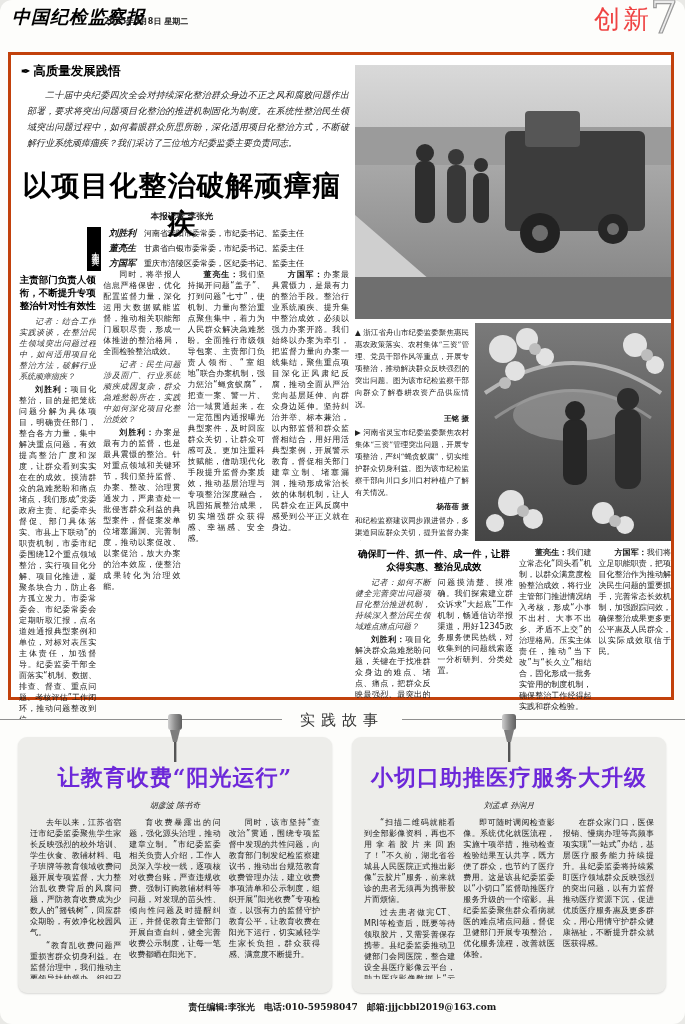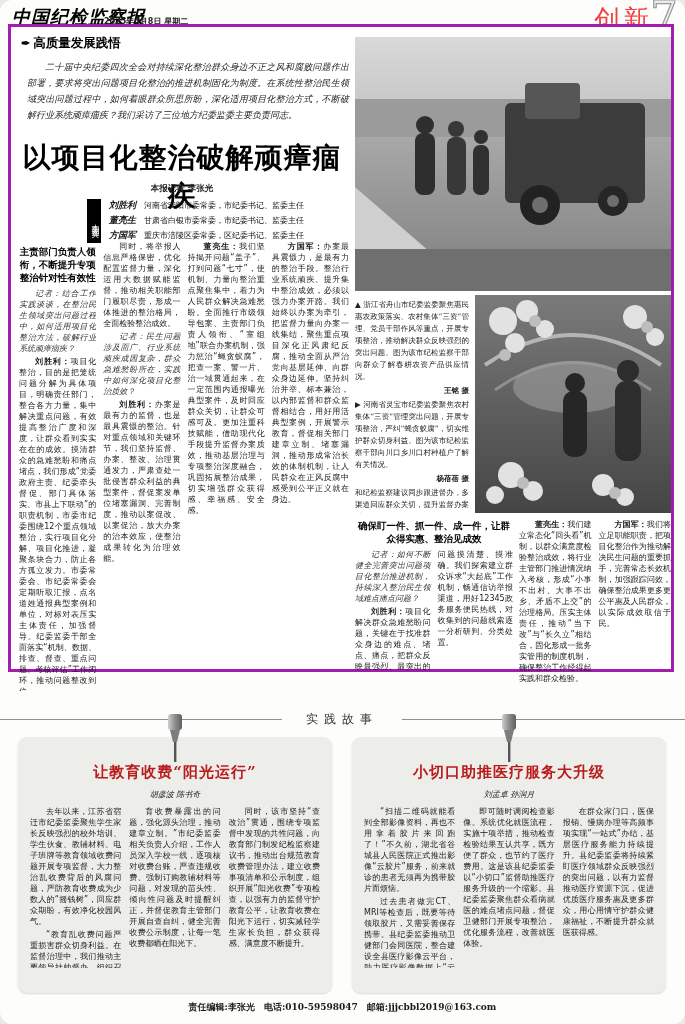--- a/index.html
+++ b/index.html
@@ -8,22 +8,22 @@
         font-family:"DejaVu Sans",sans-serif;color:#1a1a1a;overflow:hidden;border-radius:12px;}
   
   .masthead{position:absolute;left:12px;top:5px;font-family:"DejaVu Serif",serif;
             font-weight:bold;font-style:italic;font-size:18px;letter-spacing:1px;color:#000;}
   .pubdate{position:absolute;left:104px;top:16px;font-size:8px;font-weight:bold;color:#222;}
   .section-name{position:absolute;left:594px;top:2px;font-family:"DejaVu Serif",serif;
             font-size:26px;letter-spacing:3px;color:#ef4444;}
   .page-num{position:absolute;left:650px;top:-8px;font-family:"DejaVu Serif",serif;
             font-size:44px;color:#ececec;-webkit-text-stroke:1.2px #9a9a9a;}
   
-  .main-box{position:absolute;left:8px;top:24px;width:666px;height:648px;
-            border:3px solid #a21caf;box-sizing:border-box;background:#fff;}
+  .main-box{position:absolute;left:8px;top:52px;width:666px;height:648px;
+            border:3px solid #c2410c;box-sizing:border-box;background:#fff;}
   .kicker{position:absolute;left:10px;top:8px;font-family:"DejaVu Serif",serif;
           font-weight:bold;font-size:12.5px;color:#000;}
   .kicker .ic{font-size:11px;margin-right:3px;}
   .intro{position:absolute;left:16px;top:32px;width:322px;font-family:"DejaVu Serif",serif;
          font-style:italic;font-size:9px;line-height:16px;text-align:justify;color:#222;text-indent:2em;}
   .headline{position:absolute;left:4px;top:112px;width:334px;text-align:center;
             font-family:"DejaVu Serif",serif;font-weight:bold;font-size:28px;letter-spacing:1px;color:#000;}
   .byline{position:absolute;left:4px;top:156px;width:334px;text-align:center;
           font-size:8.5px;font-weight:bold;color:#222;}
   
@@ -52,28 +52,28 @@
   
   .halfA{position:absolute;left:344px;top:492px;width:158px;height:172px;overflow:hidden;}
   .halfA .cols,.halfB{column-count:2;column-gap:7px;column-fill:auto;
         font-size:8px;line-height:11px;text-align:justify;overflow:hidden;}
   .halfA .cols{height:128px;}
   .halfA h4.sh{margin:0 0 4px 0;}
   .halfB{position:absolute;left:508px;top:492px;width:152px;height:172px;}
   
   .div-line{position:absolute;top:719px;height:1px;background:#8f8f8f;}
   .div-title{position:absolute;left:280px;top:711px;width:124px;text-align:center;
-             font-family:Liberation Serif, serif;font-size:12px;letter-spacing:6px;color:#333;background:transparent;}
+             font-family:Liberation Serif, serif;font-size:15px;letter-spacing:6px;color:#333;background:transparent;}
   .card{position:absolute;top:737px;width:314px;height:256px;background:#ededea;
         border-radius:9px;box-shadow:0 1px 2px rgba(0,0,0,.15);}
   .card1{left:18px;} .card2{left:352px;}
   .pin{position:absolute;top:712px;width:26px;height:54px;z-index:3;}
   .pin1{left:162px;} .pin2{left:496px;}
   .card-headline{margin:26px 10px 0 10px;text-align:center;font-family:"DejaVu Serif",serif;
-                 font-weight:bold;font-size:15px;letter-spacing:1px;color:#b91c1c;}
+                 font-weight:bold;font-size:22px;letter-spacing:1px;color:#6d28d9;}
   .card-byline{margin:7px 0 6px 0;text-align:center;font-size:8px;font-style:italic;color:#222;}
   .card-cols{display:flex;gap:8px;padding:0 12px;height:162px;overflow:hidden;}
   .ccol{flex:1;overflow:hidden;font-size:8px;line-height:11px;text-align:justify;}
   
   .footer{position:absolute;left:0;top:1001px;width:685px;text-align:center;
           font-family:"DejaVu Serif",serif;font-weight:bold;font-size:9px;color:#1a1a1a;}
 </style>
 </head>
 <body>
 

